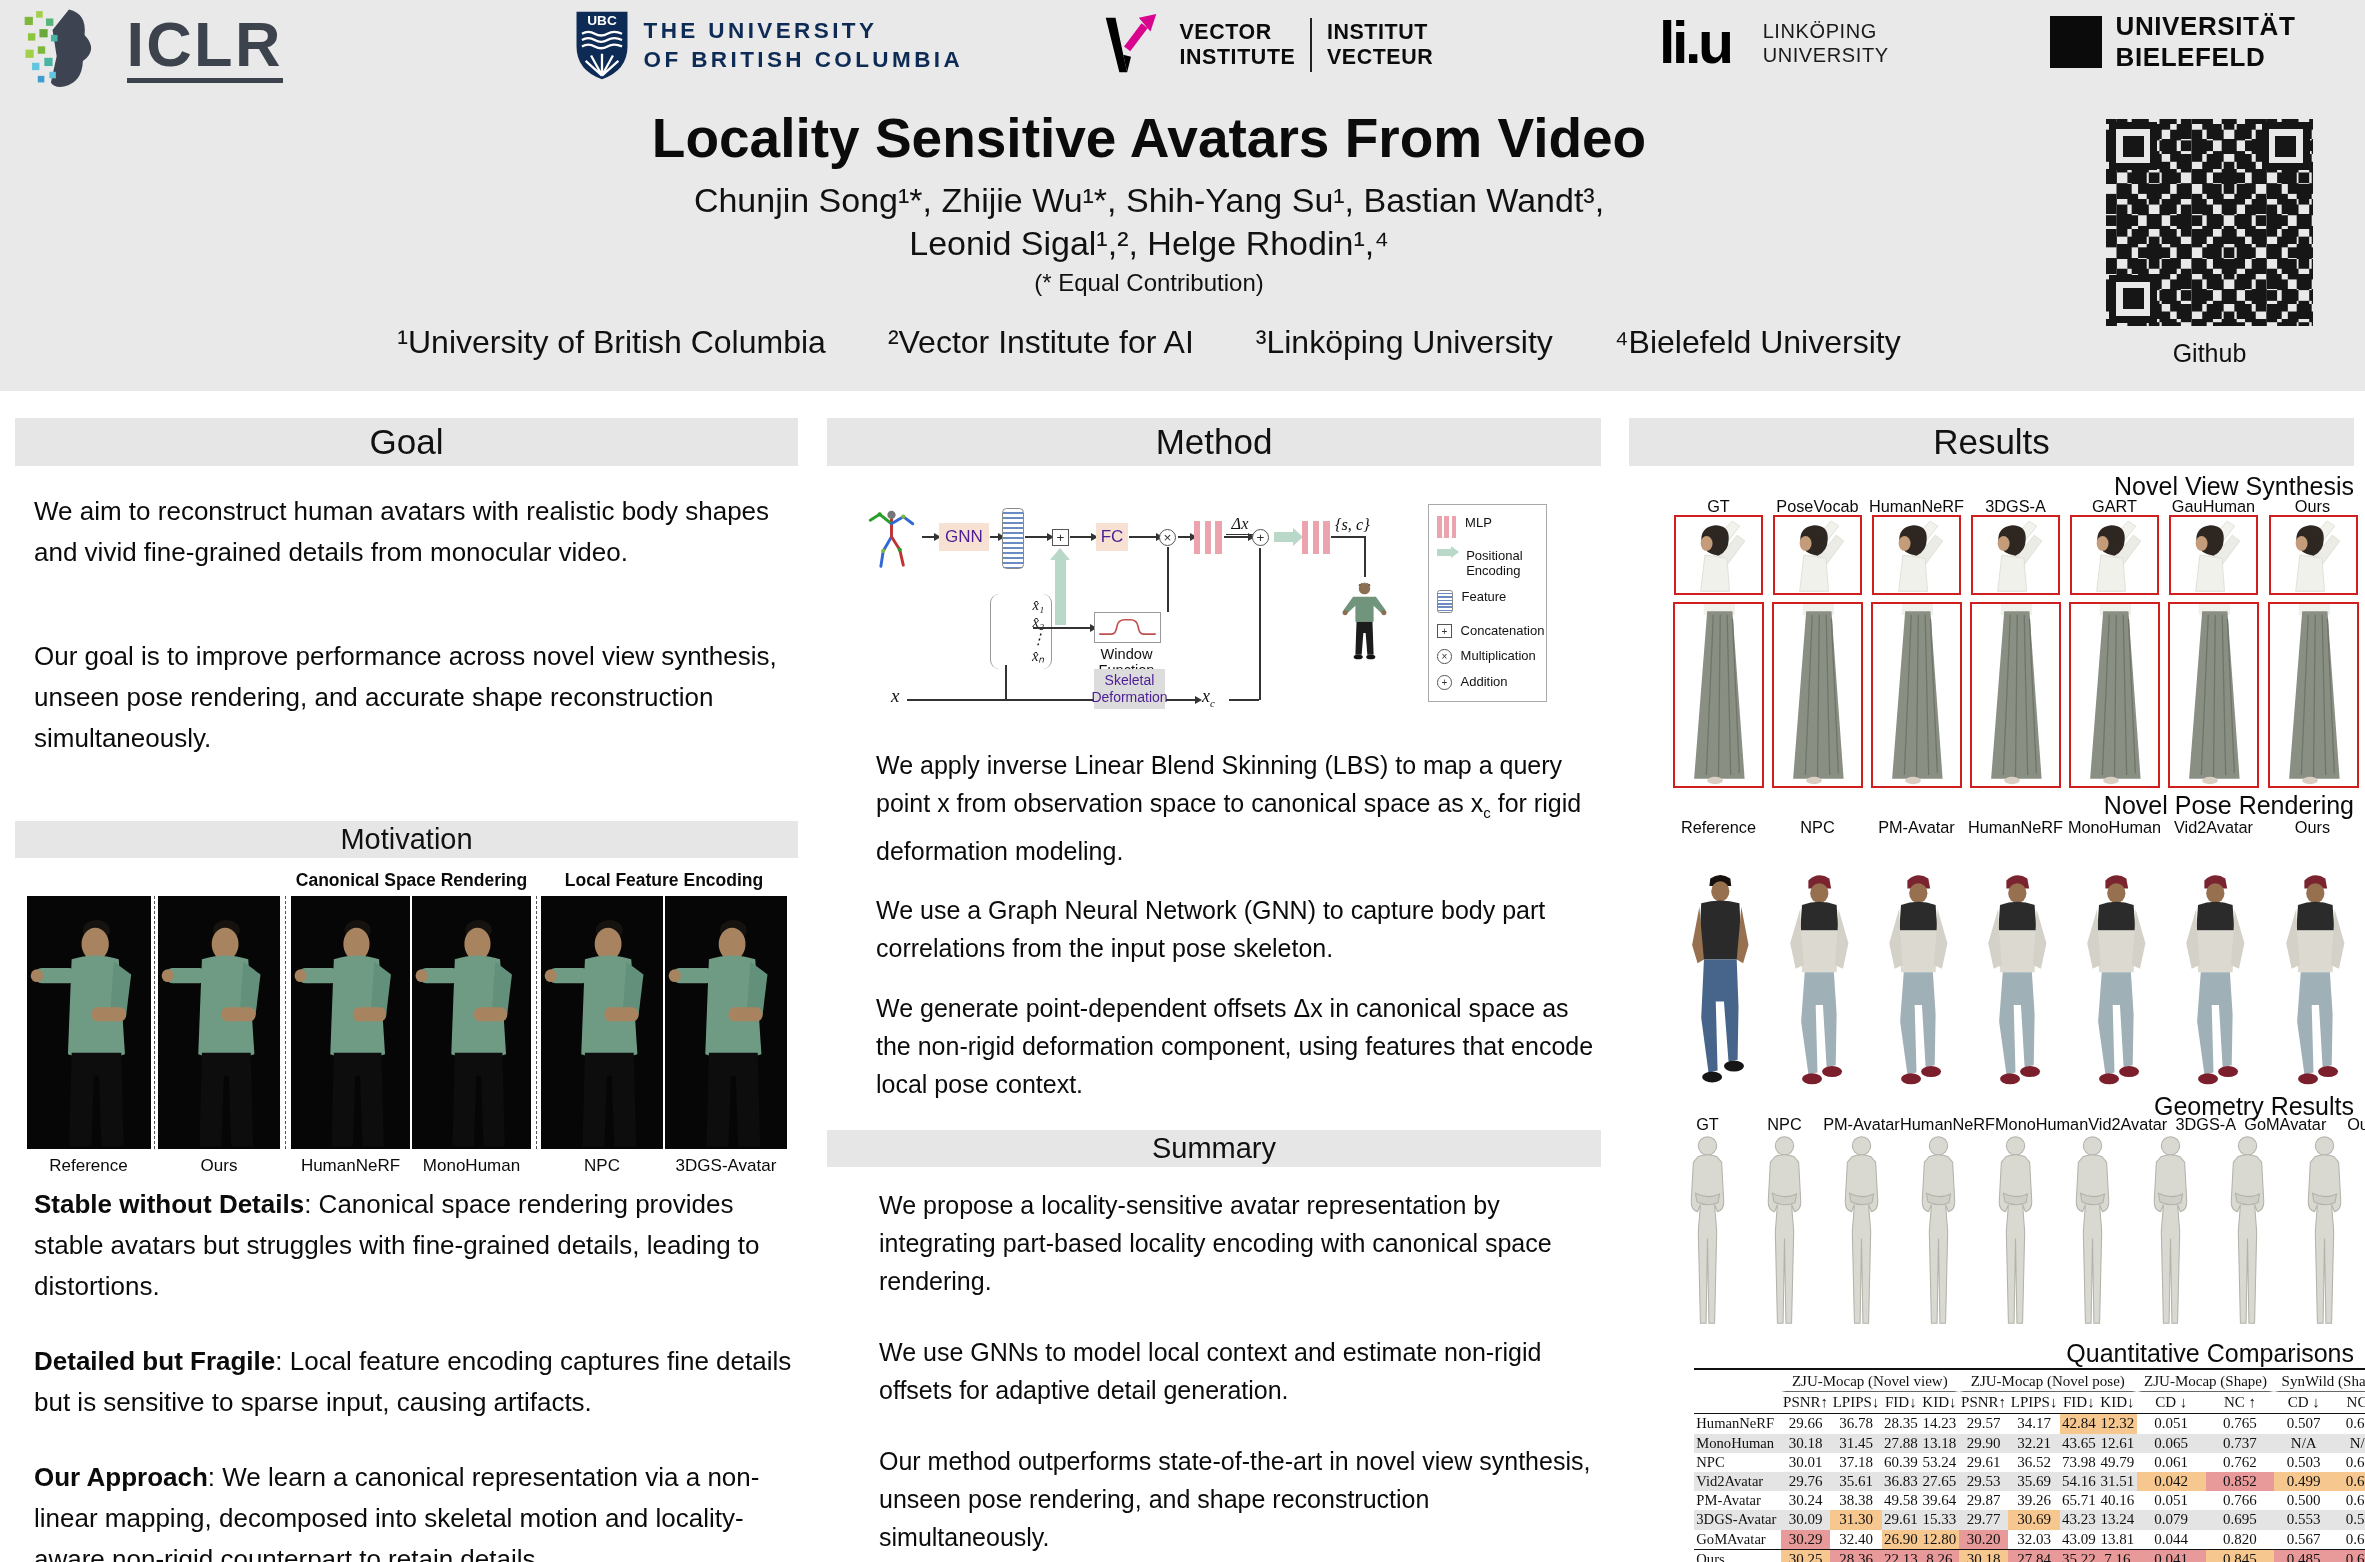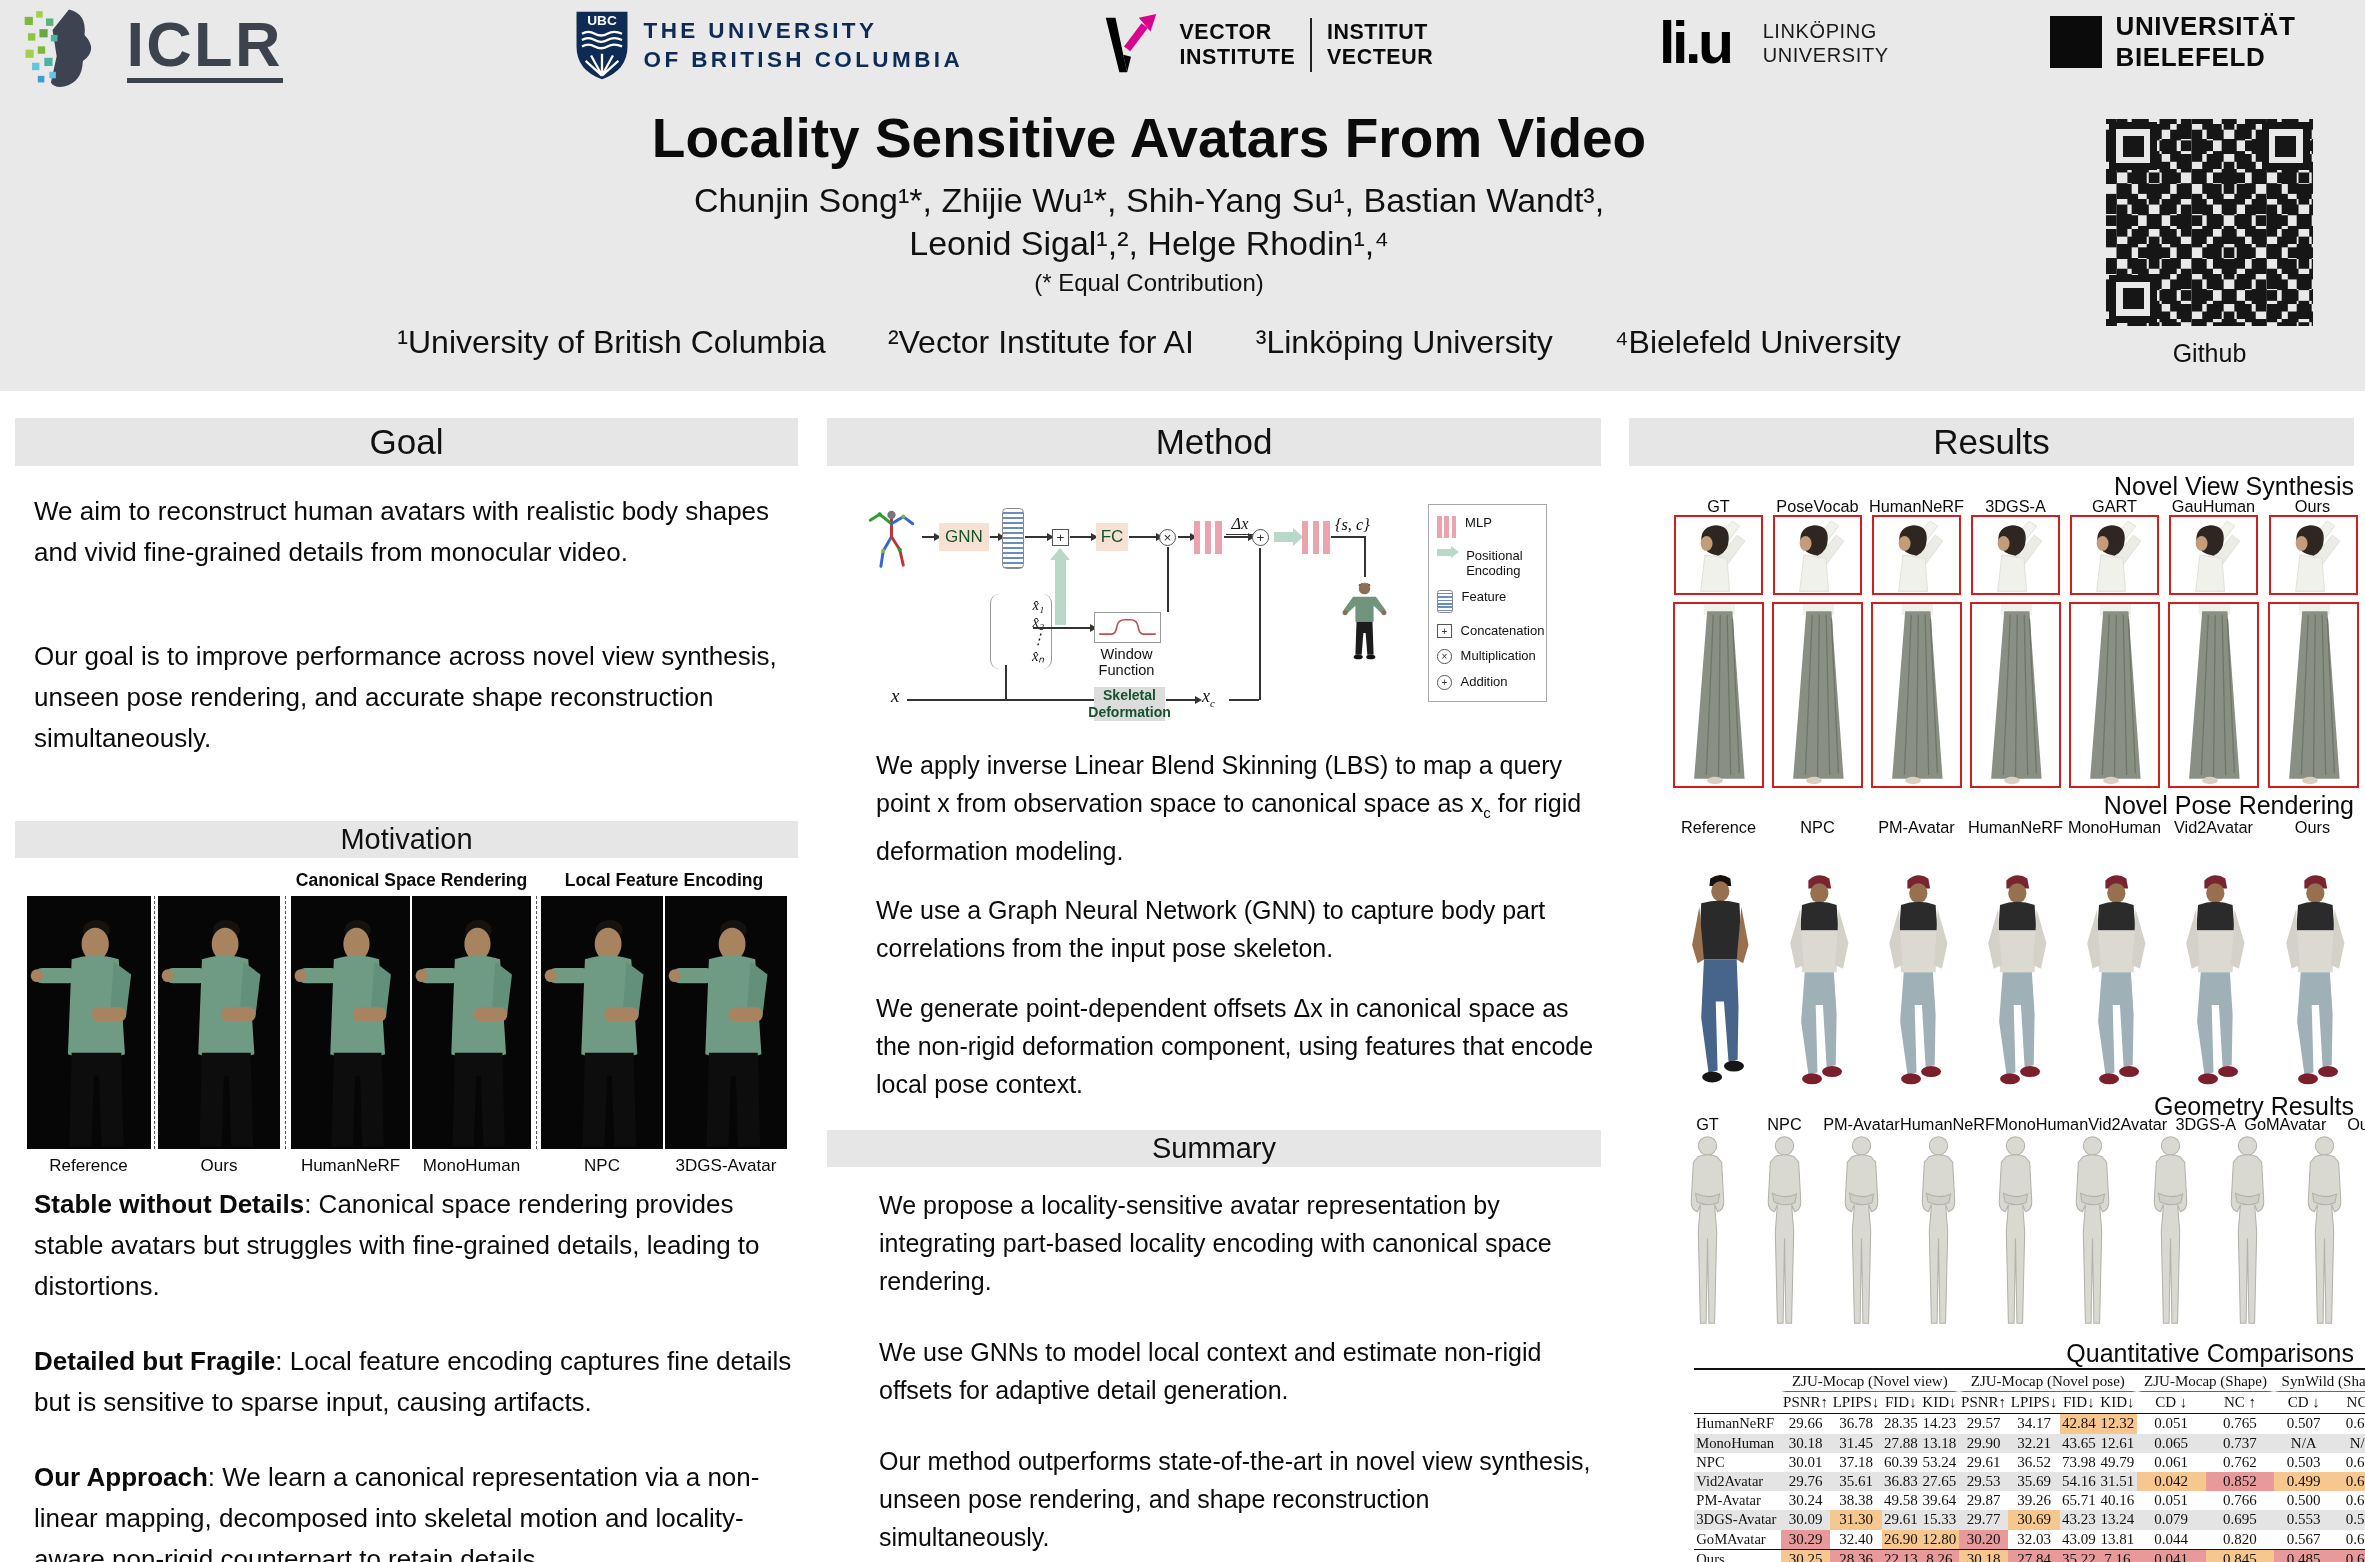--- a/index.html
+++ b/index.html
@@ -40,21 +40,21 @@
   .bullets b{font-weight:700;}
   sub{font-size:60%;}
   
   .moti-group{position:absolute;top:870px;font-size:17.5px;font-weight:600;text-align:center;color:#0b0b0b;}
   .moti-panel{position:absolute;top:896px;height:253px;width:122px;background:#060606;}
   .moti-panel svg{width:100%;height:100%;}
   .vdash{position:absolute;top:896px;height:253px;border-left:1.7px dashed #555;}
   .moti-cap{position:absolute;top:1156px;width:122px;text-align:center;font-size:17px;color:#0b0b0b;}
   
   .diagram{position:absolute;left:839px;top:479px;width:758px;height:237px;}
-  .dbox{position:absolute;display:flex;align-items:center;justify-content:center;font-size:17px;color:#14532d;}
+  .dbox{position:absolute;display:flex;align-items:center;justify-content:center;font-size:17px;color:#4c1d95;}
   .peach{background:#f7e1d3;}
   .grayb{background:#dcdcdc;font-size:14px;line-height:1.2;text-align:center;}
   .opbox{position:absolute;width:17px;height:17px;border:1.4px solid #555;background:#fff;display:flex;align-items:center;justify-content:center;font-size:13.5px;color:#333;box-sizing:border-box;}
   .opcirc{border-radius:50%;}
   .hline{position:absolute;height:1.7px;background:#333;}
   .vline{position:absolute;width:1.7px;background:#333;}
   .hline.ar::after{content:"";position:absolute;right:-6.8px;top:-3.4px;border-left:7.3px solid #333;border-top:4.2px solid transparent;border-bottom:4.2px solid transparent;}
   .mlp{position:absolute;display:flex;gap:4.5px;}
   .mlp i{width:6.2px;height:33px;background:#eba4ad;}
   .feat{position:absolute;width:20px;height:59px;border:1.1px solid #8a8a8a;border-radius:4.5px;background:repeating-linear-gradient(180deg,#fff 0 2.8px,#6b8cc2 2.8px 5px);}
@@ -396,21 +396,21 @@
     <div class="winbox" style="left:255px;top:133px;">
       <svg width="61" height="25" viewBox="0 0 110 44">
         <path d="M4 34 L26 34 Q34 34 36 20 Q38 8 50 8 L60 8 Q72 8 74 20 Q76 34 84 34 L106 34" stroke="#c0504d" fill="none" stroke-width="3"></path>
       </svg>
     </div>
     <div class="dlabel" style="left:237px;top:167px;width:101px;text-align:center;font-size:14.6px;">Window Function</div>
     <div class="vline" style="left:328px;top:68px;height:65px;"></div>
     <div class="dlabel ital" style="left:52px;top:206px;font-size:19px;">x</div>
     <div class="hline" style="left:68px;top:220px;width:187px;"></div>
     <div class="vline" style="left:166px;top:186px;height:34px;"></div>
-    <div class="dbox grayb" style="left:255px;top:208px;width:71px;height:34px;font-weight:bold;">
+    <div class="dbox grayb" style="left:255px;top:190px;width:71px;height:40px;">
       <div>
           <div>Skeletal</div>
           <div>Deformation</div>
         </div>
     </div>
     <div class="hline ar" style="left:327px;top:220px;width:29px;"></div>
     <div class="dlabel ital" style="left:363px;top:207px;font-size:18px;"><span>x</span><sub>c</sub></div>
     <div class="hline" style="left:390px;top:220px;width:30px;"></div>
     <div class="vline" style="left:420px;top:69px;height:152px;"></div>
     <div class="legend">

